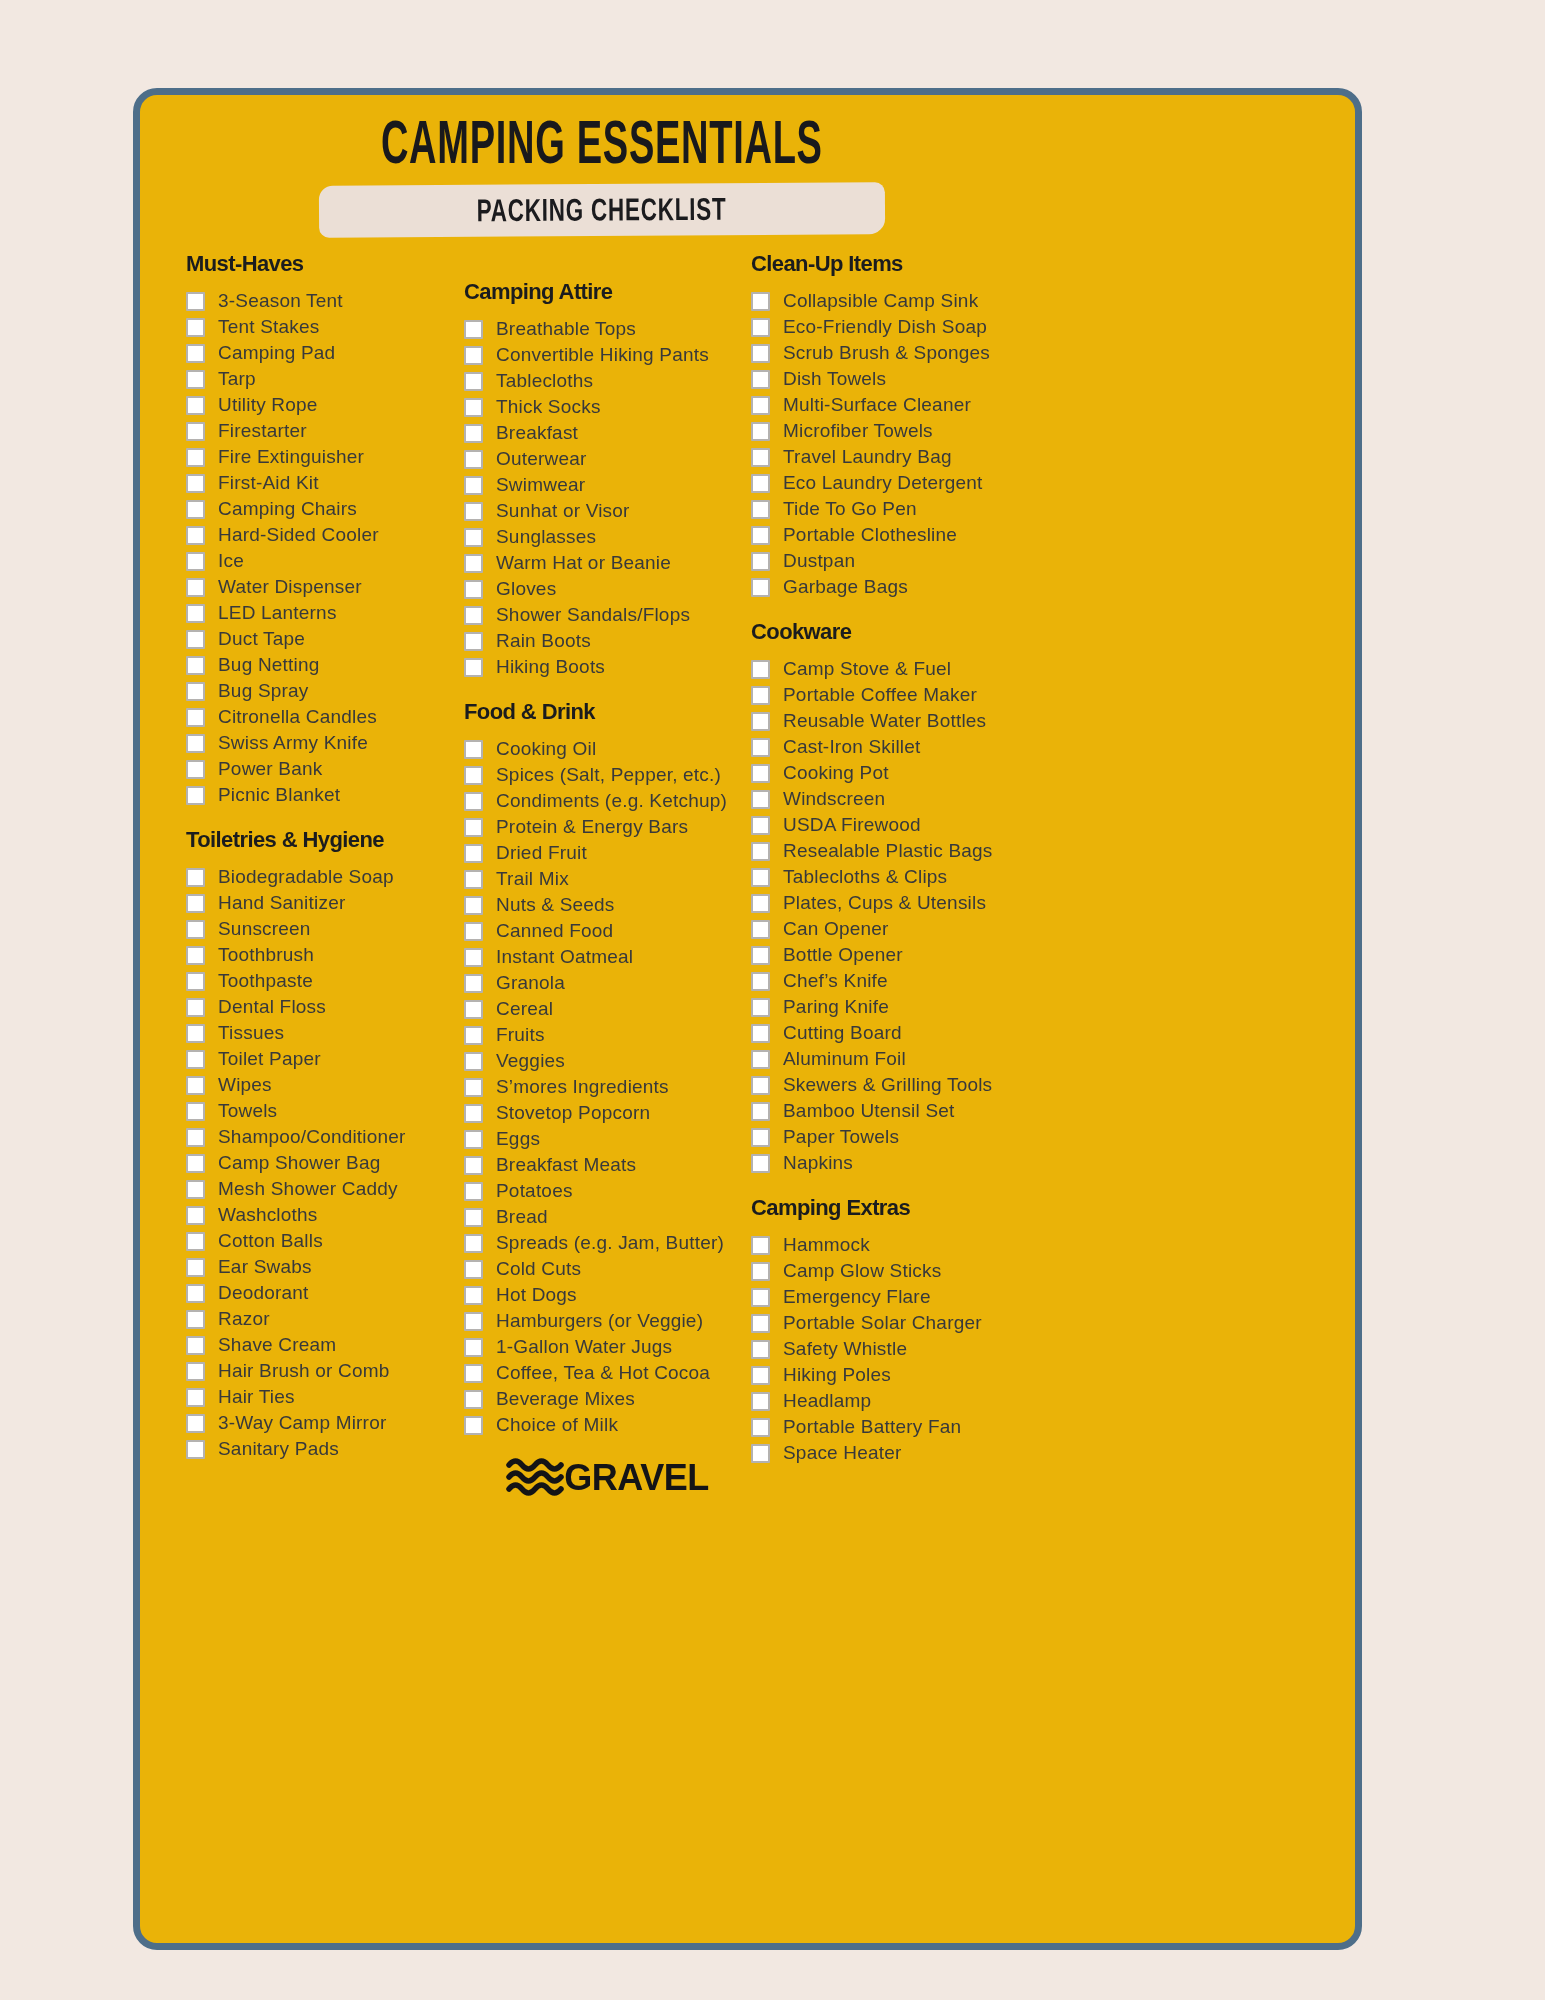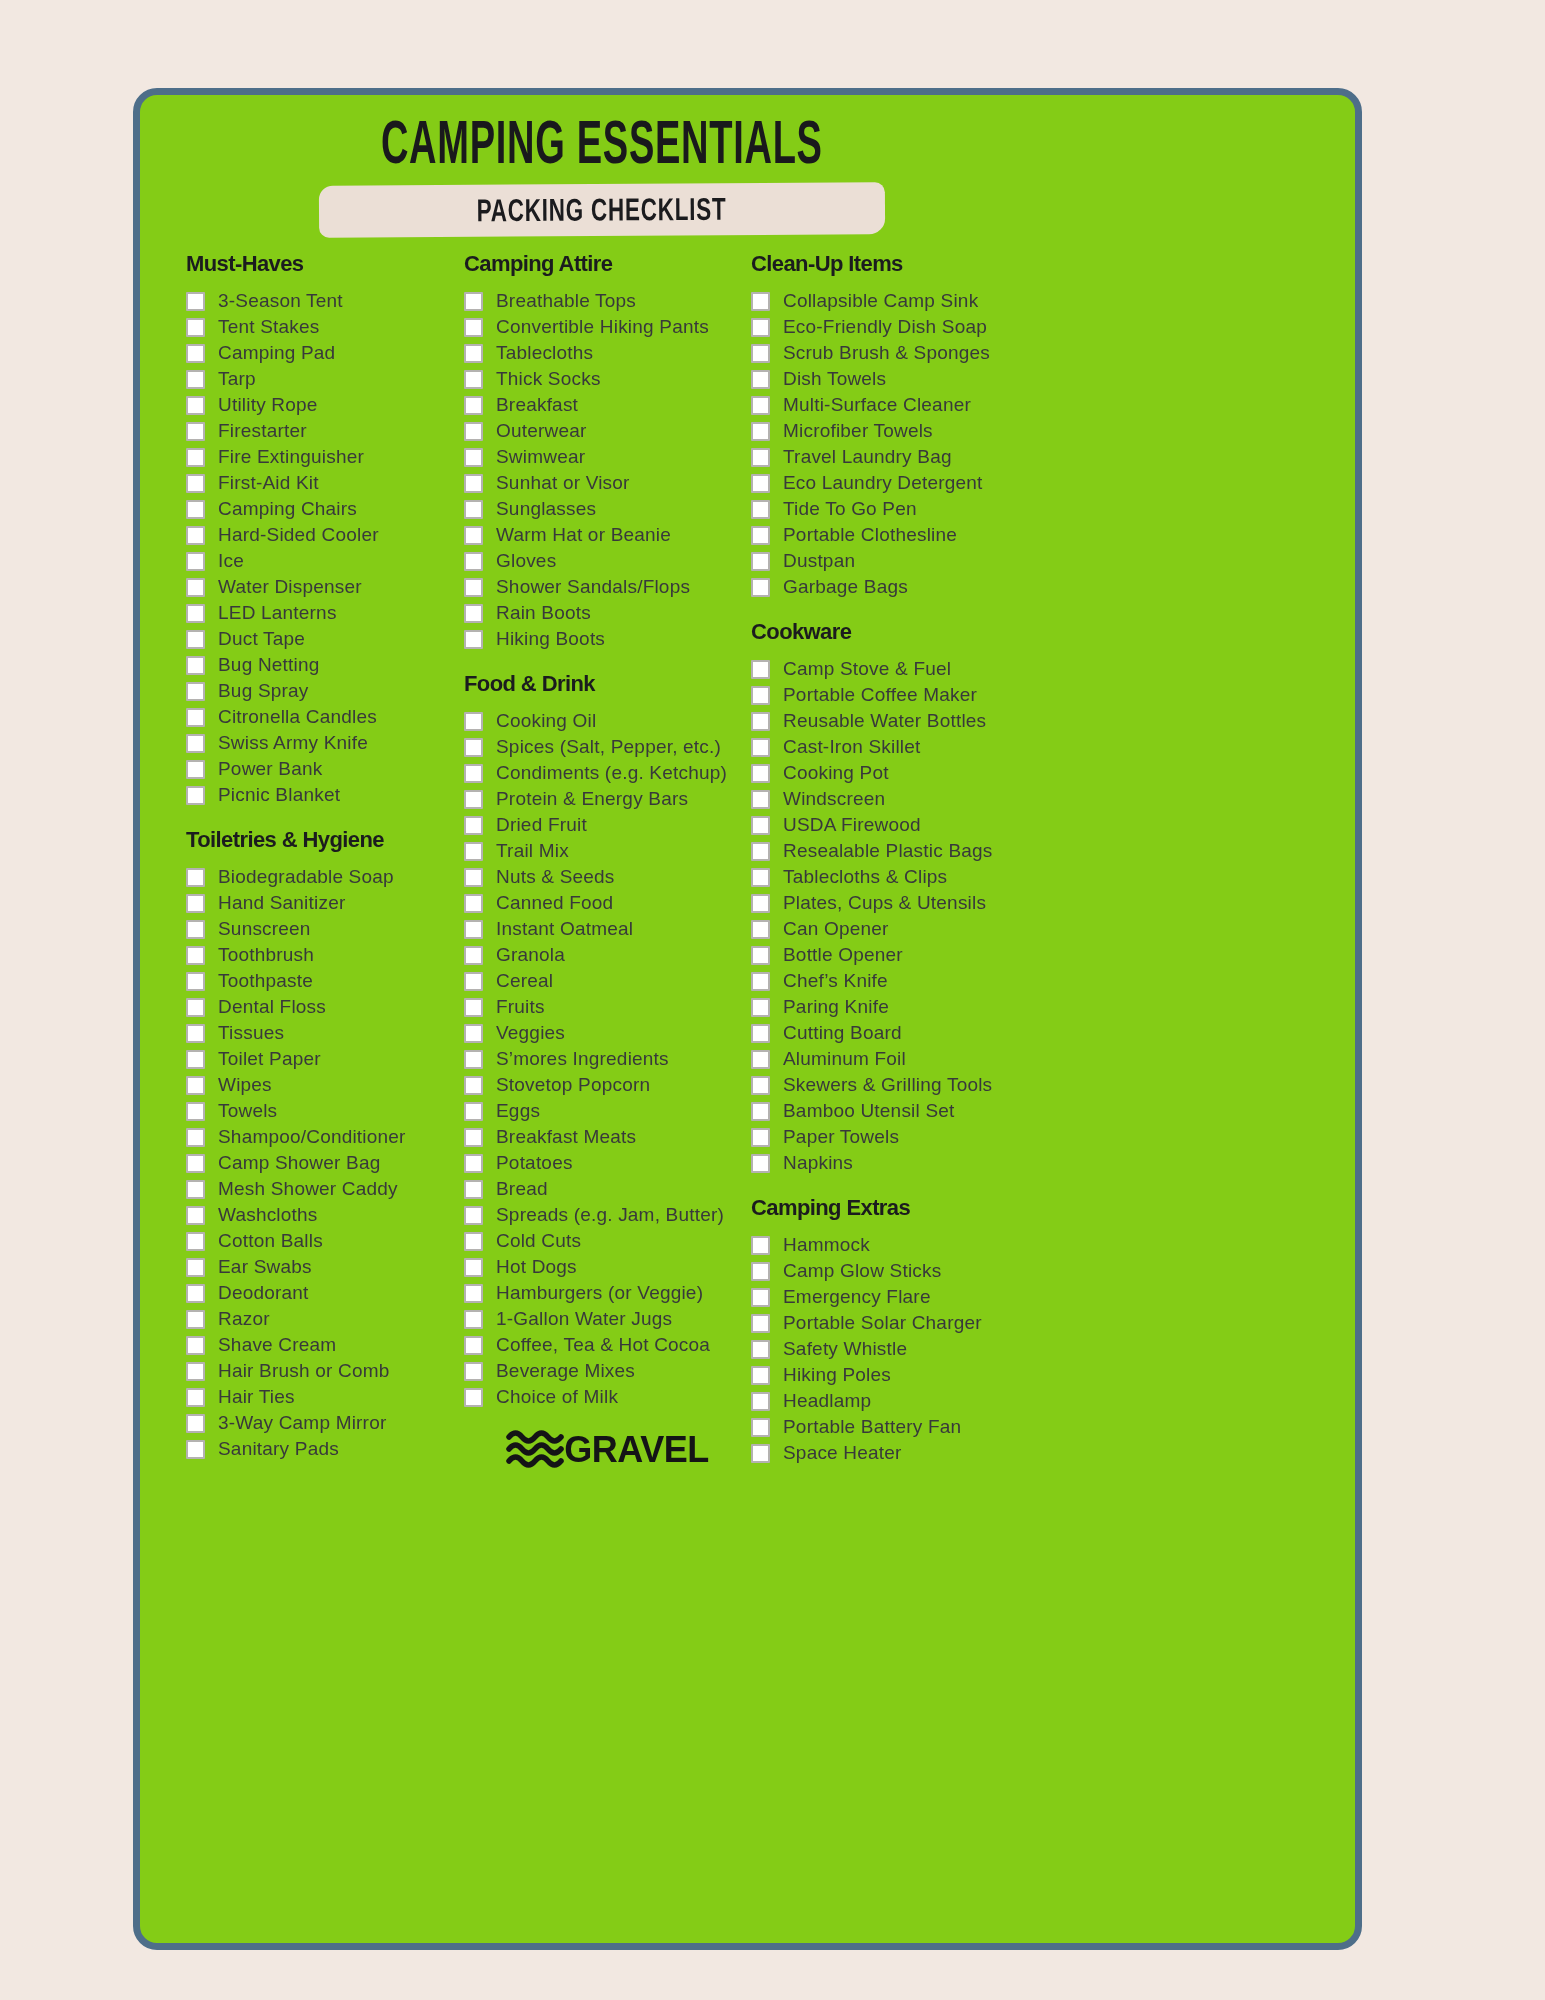--- a/index.html
+++ b/index.html
@@ -7,21 +7,21 @@
     width:1545px; height:2000px;
     background:#f2e8e1;
     font-family:"Liberation Sans", sans-serif;
     overflow:hidden;
     position:relative;
   }
   .card {
     box-sizing:border-box;
     width:1229px; height:1862px;
     margin:88px 0 0 133px;
-    background:#84cc16;
+    background:#eab308;
     border:7px solid #4e6e89;
     border-radius:24px;
     padding:14px 40px 40px 46px;
     position:relative;
   }
   .header { width:832px; text-align:center; }
   .title {
     margin:0; display:inline-block;
     font-size:56px; font-weight:800; color:#19191c;
     letter-spacing:1px; white-space:nowrap;
@@ -37,21 +37,21 @@
     content:""; width:0;
   }
   .subtitle {
     margin:0; display:inline-block;
     font-size:30px; font-weight:800; color:#1b1b1e;
     letter-spacing:1px; white-space:nowrap;
     transform:scale(0.75,1.05);
   }
   .columns { display:flex; margin-top:12px; }
   .col-1 { width:278px; }
-  .col-2 { width:287px; }
+  .col-2 { width:287px;margin-top:28px; }
   .col-3 { width:322px; }
   .section + .section { margin-top:16px; }
   .section-heading {
     margin:0 0 8px 0;
     font-size:22px; font-weight:800; color:#1b1c1e;
     letter-spacing:-0.6px; line-height:32px;
     white-space:nowrap;
   }
   .item {
     display:flex; align-items:center;

